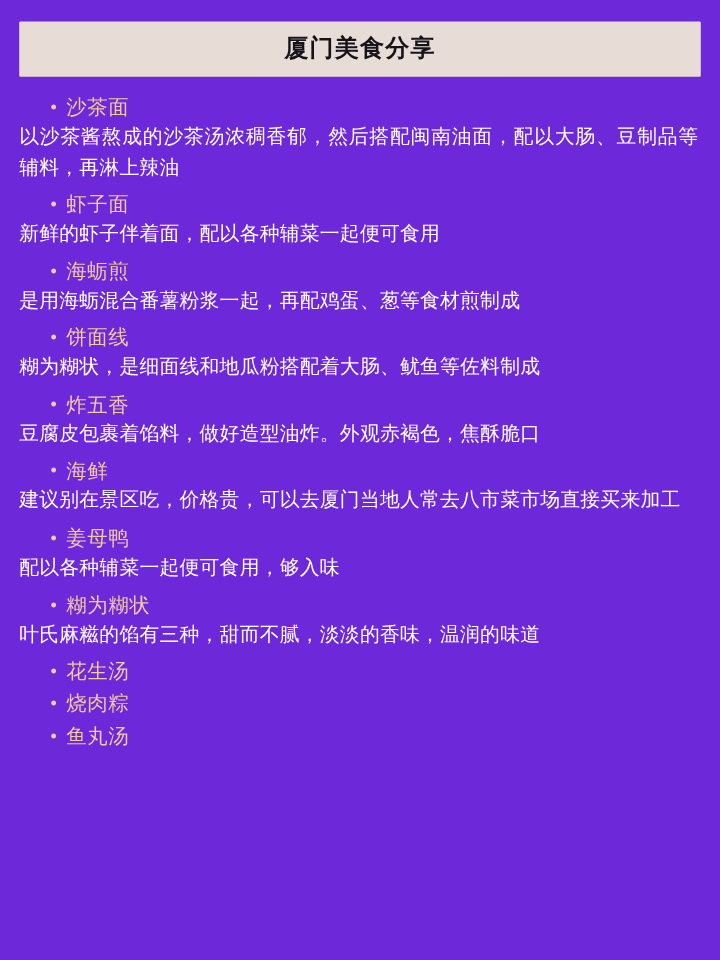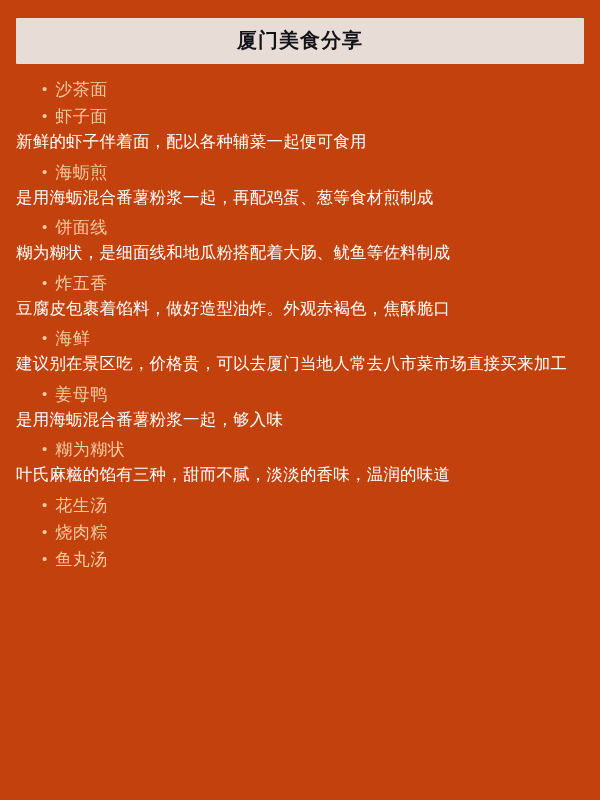--- a/index.html
+++ b/index.html
@@ -11,21 +11,21 @@
     height: 800px;
     background: #0d0f1f;
     font-family: "Liberation Sans", "DejaVu Sans", sans-serif;
     overflow: hidden;
   }
   .page {
     width: 600px;
     height: 800px;
     box-sizing: border-box;
     padding: 18px 16px 10px 16px;
-    background: #c2410c;
+    background: #6d28d9;
     position: relative;
   }
   .title-bar {
     background: #e8ddd6;
     color: #14131a;
     text-align: center;
     font-size: 20px;
     font-weight: bold;
     letter-spacing: 1px;
     padding: 9px 0 10px 0;
@@ -74,20 +74,21 @@
 <body>
 
 <div class="page">
   <div class="title-bar">厦门美食分享</div>
   <ul class="list">
       <li class="item">
         <div class="item-head">
           <span class="bullet">•</span>
           <span class="item-name">沙茶面</span>
         </div>
+        <p class="item-desc">以沙茶酱熬成的沙茶汤浓稠香郁，然后搭配闽南油面，配以大肠、豆制品等辅料，再淋上辣油</p>
       </li>
       <li class="item">
         <div class="item-head">
           <span class="bullet">•</span>
           <span class="item-name">虾子面</span>
         </div>
         <p class="item-desc">新鲜的虾子伴着面，配以各种辅菜一起便可食用</p>
       </li>
       <li class="item">
         <div class="item-head">
@@ -115,21 +116,21 @@
           <span class="bullet">•</span>
           <span class="item-name">海鲜</span>
         </div>
         <p class="item-desc">建议别在景区吃，价格贵，可以去厦门当地人常去八市菜市场直接买来加工</p>
       </li>
       <li class="item">
         <div class="item-head">
           <span class="bullet">•</span>
           <span class="item-name">姜母鸭</span>
         </div>
-        <p class="item-desc">是用海蛎混合番薯粉浆一起，够入味</p>
+        <p class="item-desc">配以各种辅菜一起便可食用，够入味</p>
       </li>
       <li class="item">
         <div class="item-head">
           <span class="bullet">•</span>
           <span class="item-name">糊为糊状</span>
         </div>
         <p class="item-desc">叶氏麻糍的馅有三种，甜而不腻，淡淡的香味，温润的味道</p>
       </li>
       <li class="item">
         <div class="item-head">

